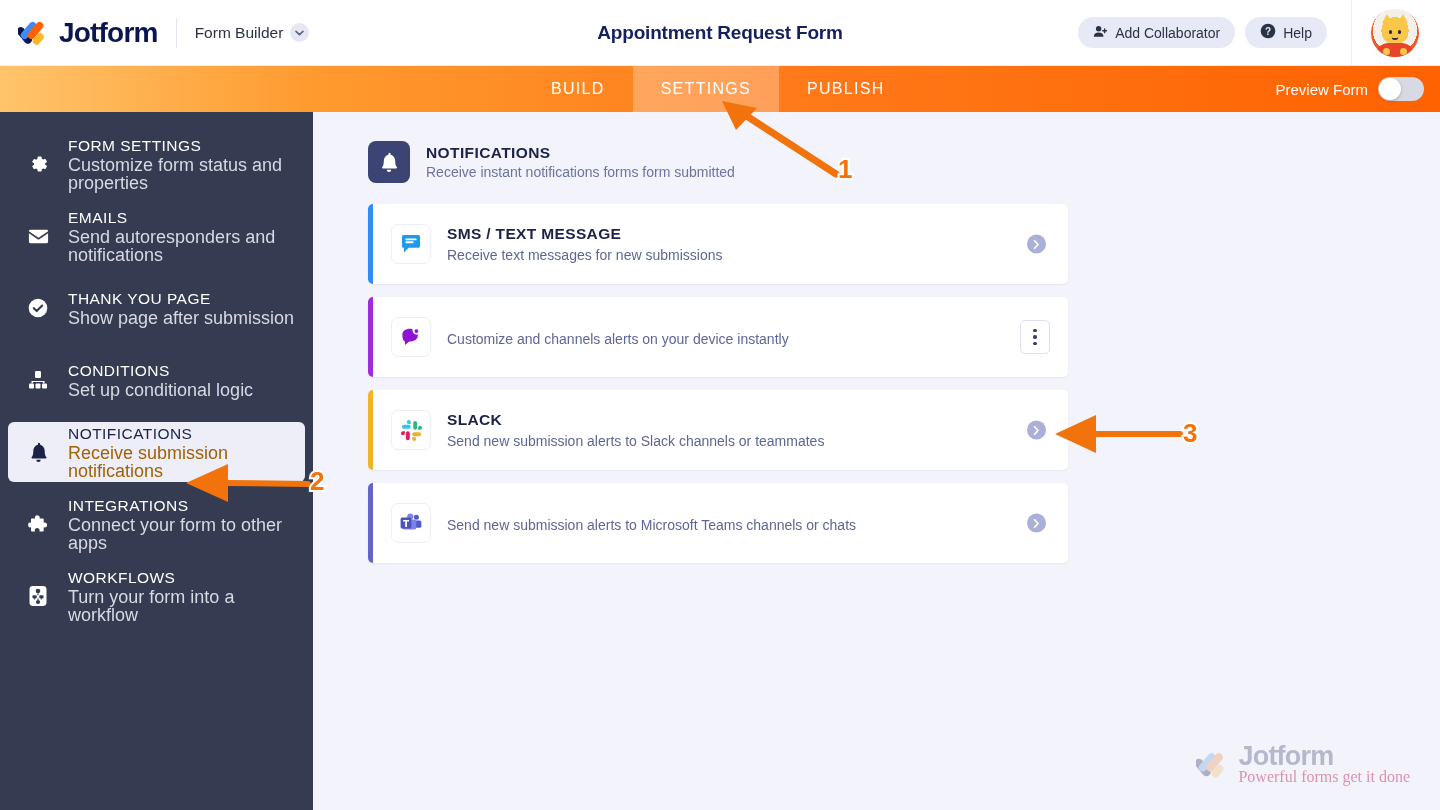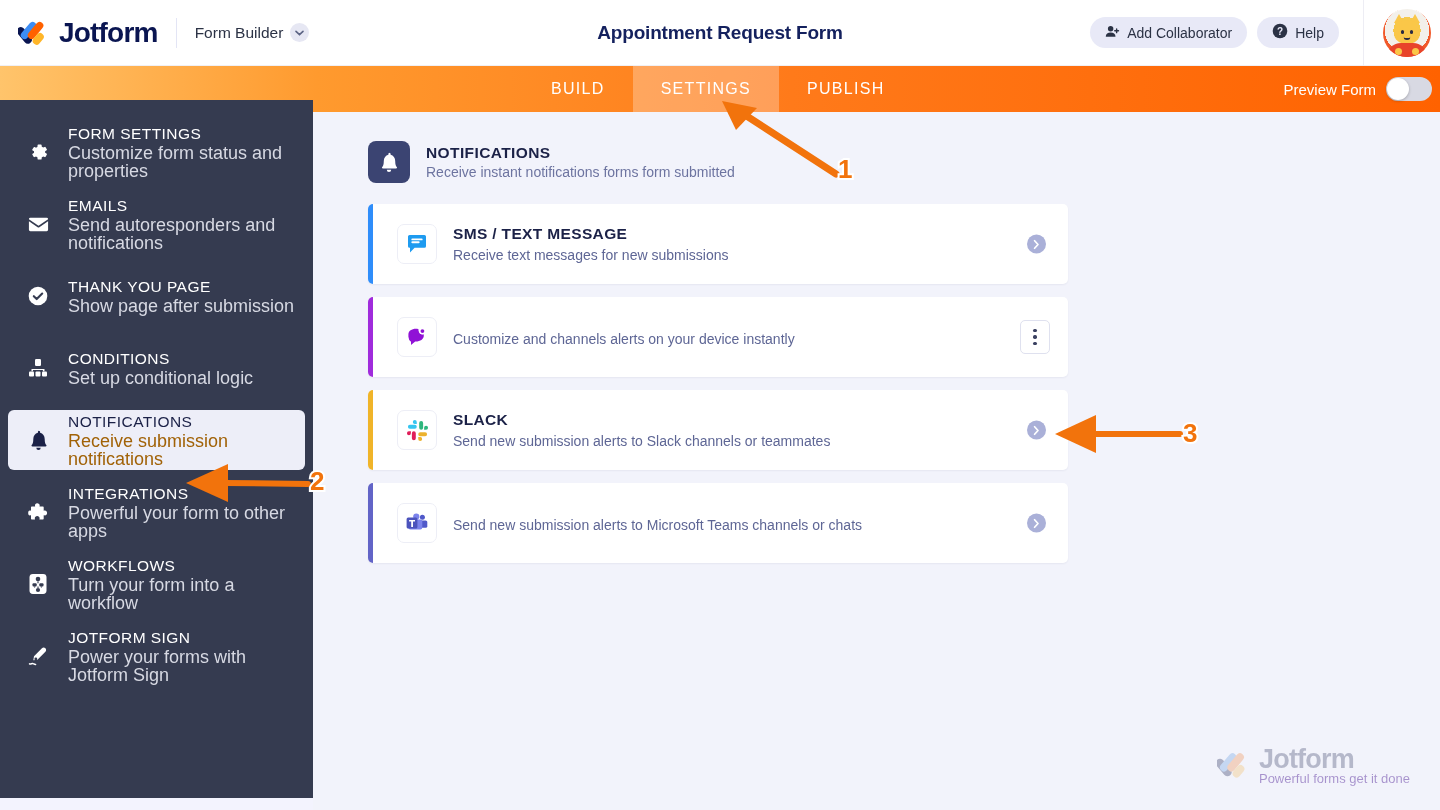--- a/index.html
+++ b/index.html
@@ -36,21 +36,21 @@
     width: 19px; height: 19px; border-radius: 50%;
     background: #e6e7f3; display: flex; align-items: center; justify-content: center;
   }
   .form-title {
     position: absolute; left: 0; right: 0; text-align: center;
     font-size: 19px; font-weight: bold; color: #14215e; letter-spacing: -0.2px;
     pointer-events: none;
   }
   .hdr-right {
     margin-left: auto; display: flex; align-items: center; gap: 10px;
-    padding-right: 0;
+    padding-right: 12px;
   }
   .pill {
     display: flex; align-items: center; gap: 7px;
     background: #e8e9f7; color: #2b3245;
     border: none; border-radius: 19px;
     height: 31px; padding: 0 15px;
     font-size: 14px; font-weight: 500; cursor: pointer;
     font-family: "Liberation Sans", sans-serif;
   }
   .hdr-sep { width:1px; height:66px; background:#ededf4; margin-left:14px; }
@@ -91,34 +91,34 @@
     display: flex; align-items: center; justify-content: center;
     padding: 0 28px; height: 46px;
     color: #ffffff; font-size: 16px; letter-spacing: 1.3px;
     cursor: pointer; font-weight: 400;
     background: transparent;
     border: none; font-family: "Liberation Sans", sans-serif;
   }
   .nav-tab.active { background: rgba(255,255,255,0.28); }
   .preview-wrap {
     margin-left: auto; display:flex; align-items:center; gap:10px;
-    padding-right: 8px; color:#fff; font-size:15px;
+    padding-right: 16px; color:#fff; font-size:15px;
   }
   .toggle {
     width: 46px; height: 24px; border-radius: 14px;
     background: #d8d9e3; position: relative; cursor: pointer;
   }
   .toggle .knob {
     position:absolute; left:1px; top:1px; width:22px;height:22px;border-radius:50%;
     background:#fff; box-shadow:0 1px 3px rgba(0,0,0,.25);
   }
 
   
   .sidebar {
-    position: absolute; top: 100px; left: 0;
+    position: absolute; top: 112px; left: 0;
     width: 313px; height: 698px;
     background: #353b50;
     padding-top: 22px;
     overflow: hidden;
   }
   .side-item {
     display: flex; align-items: center; gap: 16px;
     height: 60px; margin: 0 8px 12px 8px; padding-left: 16px;
     border-radius: 6px; cursor: pointer;
   }
@@ -145,21 +145,21 @@
     display:flex; align-items:center; justify-content:center;
   }
   .mh-t { font-size: 15.5px; font-weight: bold; color:#1b2147; letter-spacing:.4px;}
   .mh-s { font-size: 14px; color:#6d74a0; margin-top:2px;}
 
   .cards { margin: 21px 0 0 55px; width: 700px; }
   .card {
     position: relative; display:flex; align-items:center;
     height: 80px; background:#fff; border-radius: 5px;
     margin-bottom: 13px; box-shadow: 0 1px 2px rgba(30,35,80,.06);
-    cursor: pointer; overflow: hidden; padding-left: 6px;
+    cursor: pointer; overflow: hidden;
   }
   .card .bar { position:absolute; left:0; top:0; bottom:0; width:5px; }
   .card .cico {
     width: 40px; height: 40px; margin-left: 23px; border-radius: 7px;
     background:#fff; border:1px solid #edeef6;
     display:flex; align-items:center; justify-content:center;
   }
   .card .ctxt { margin-left: 16px; }
   .card .ct { font-size: 15.5px; font-weight: bold; color:#1b2147; letter-spacing:.35px;}
   .card .cs { font-size: 14px; color:#5e6695; margin-top:4px;}
@@ -175,21 +175,21 @@
     cursor:pointer;
   }
   .card .kebab i { width:3.4px;height:3.4px;border-radius:50%;background:#3a4161; display:block;}
 
   
   .watermark {
     position:absolute; right: 30px; bottom: 24px;
     display:flex; align-items:flex-end; gap:8px; opacity:.45;
   }
   .wm-text { font-size:27px; font-weight:bold; color:#6d7291; letter-spacing:-0.8px; line-height:27px;}
-  .wm-sub { font-size:13px; color:#4c1d95; margin-top:-2px;}
+  .wm-sub { font-size:16px; color:#be185d; margin-top:-2px;font-family:Liberation Serif, serif;}
 
   
   .anno { position:absolute; pointer-events:none; }
   .anno-num {
     position:absolute; font-size:26px; font-weight:bold; color:#f2730c;
     -webkit-text-stroke: 4px #fff; paint-order: stroke fill;
     font-family:"Liberation Sans", sans-serif;
   }
 </style>
 </head>
@@ -343,54 +343,41 @@
     </div>
 
     <div class="side-item">
       <span class="side-ico">
         <svg width="22" height="22" viewBox="0 0 22 22" fill="#fff">
           <path d="M9 2.2c1.5 0 2.5 1 2.5 2.2 0 .5-.2.8-.2 1.2h3.2c.6 0 1 .4 1 1v3.1c.4 0 .7-.2 1.2-.2 1.2 0 2.2 1 2.2 2.5s-1 2.5-2.2 2.5c-.5 0-.8-.2-1.2-.2v3.2c0 .6-.4 1-1 1h-3.3c0-.4.2-.8.2-1.3 0-1.2-1-2.2-2.4-2.2s-2.4 1-2.4 2.2c0 .5.2.9.2 1.3H3.8c-.6 0-1-.4-1-1v-3.2c-.4 0-.7.2-1.2.2C.4 14.5 0 13.5 0 12s.4-2.5 1.6-2.5c.5 0 .8.2 1.2.2V6.6c0-.6.4-1 1-1h3.2c0-.4-.2-.7-.2-1.2C6.8 3.2 7.5 2.2 9 2.2z" transform="translate(1.2 0)"></path>
         </svg>
       </span>
       <span class="side-txt">
         <span class="t" style="display:block">INTEGRATIONS</span>
-        <span class="s" style="display:block">Powerful your form to other apps</span>
+        <span class="s" style="display:block">Connect your form to other apps</span>
       </span>
     </div>
 
     <div class="side-item">
       <span class="side-ico">
         <svg width="20" height="22" viewBox="0 0 20 22">
           <rect x="1.5" y="1" width="17" height="20" rx="3.4" fill="#fff"></rect>
           <circle cx="10" cy="6" r="2.3" fill="#353b50"></circle>
           <rect x="4.5" y="10.2" width="4.2" height="3.4" rx="1" fill="#353b50"></rect>
           <rect x="11.3" y="10.2" width="4.2" height="3.4" rx="1" fill="#353b50"></rect>
           <circle cx="10" cy="17" r="2.1" fill="#353b50"></circle>
           <path d="M10 8.3v1.9M10 13.6v1.3M6.6 13.6v1M13.4 13.6v1" stroke="#353b50" stroke-width="1.1"></path>
         </svg>
       </span>
       <span class="side-txt">
         <span class="t" style="display:block">WORKFLOWS</span>
         <span class="s" style="display:block">Turn your form into a workflow</span>
       </span>
     </div>
 
-    <div class="side-item">
-      <span class="side-ico">
-        <svg width="23" height="23" viewBox="0 0 24 24" fill="#fff">
-          <path d="M19.2 3.4c1 1 1 2.6 0 3.6l-8.3 8.3-4.3.7.7-4.3 8.3-8.3c1-1 2.6-1 3.6 0z"></path>
-          <circle cx="9.2" cy="14.5" r="1.5" fill="#353b50"></circle>
-          <path d="M2.6 19.6c1.4.9 2.4-.8 3.8-.2.9.4 1.6 1.1 2.6.9" stroke="#fff" stroke-width="1.5" fill="none" stroke-linecap="round"></path>
-        </svg>
-      </span>
-      <span class="side-txt">
-        <span class="t" style="display:block">JOTFORM SIGN</span>
-        <span class="s" style="display:block">Power your forms with Jotform Sign</span>
-      </span>
-    </div>
   </div>
 
   <div class="main">
 
     <div class="main-head">
       <span class="mh-ico">
         <svg width="22" height="22" viewBox="0 0 21 22" fill="#fff">
           <path d="M10.5 1.5a1.6 1.6 0 011.6 1.6v.6c2.8.7 4.6 3.1 4.6 6.2 0 3.6.7 5.2 1.6 6.2.5.6.1 1.5-.7 1.5H4.4c-.8 0-1.2-.9-.7-1.5.9-1 1.6-2.6 1.6-6.2 0-3.1 1.8-5.5 4.6-6.2v-.6c0-.9.7-1.6 1.6-1.6z"></path>
           <path d="M8.3 18.8h4.4a2.2 2.2 0 01-4.4 0z"></path>
         </svg>

